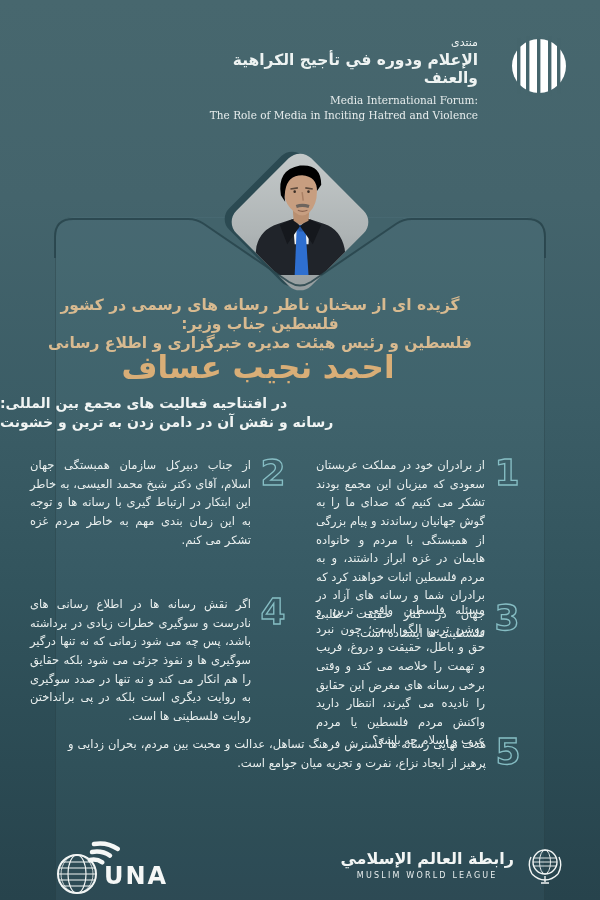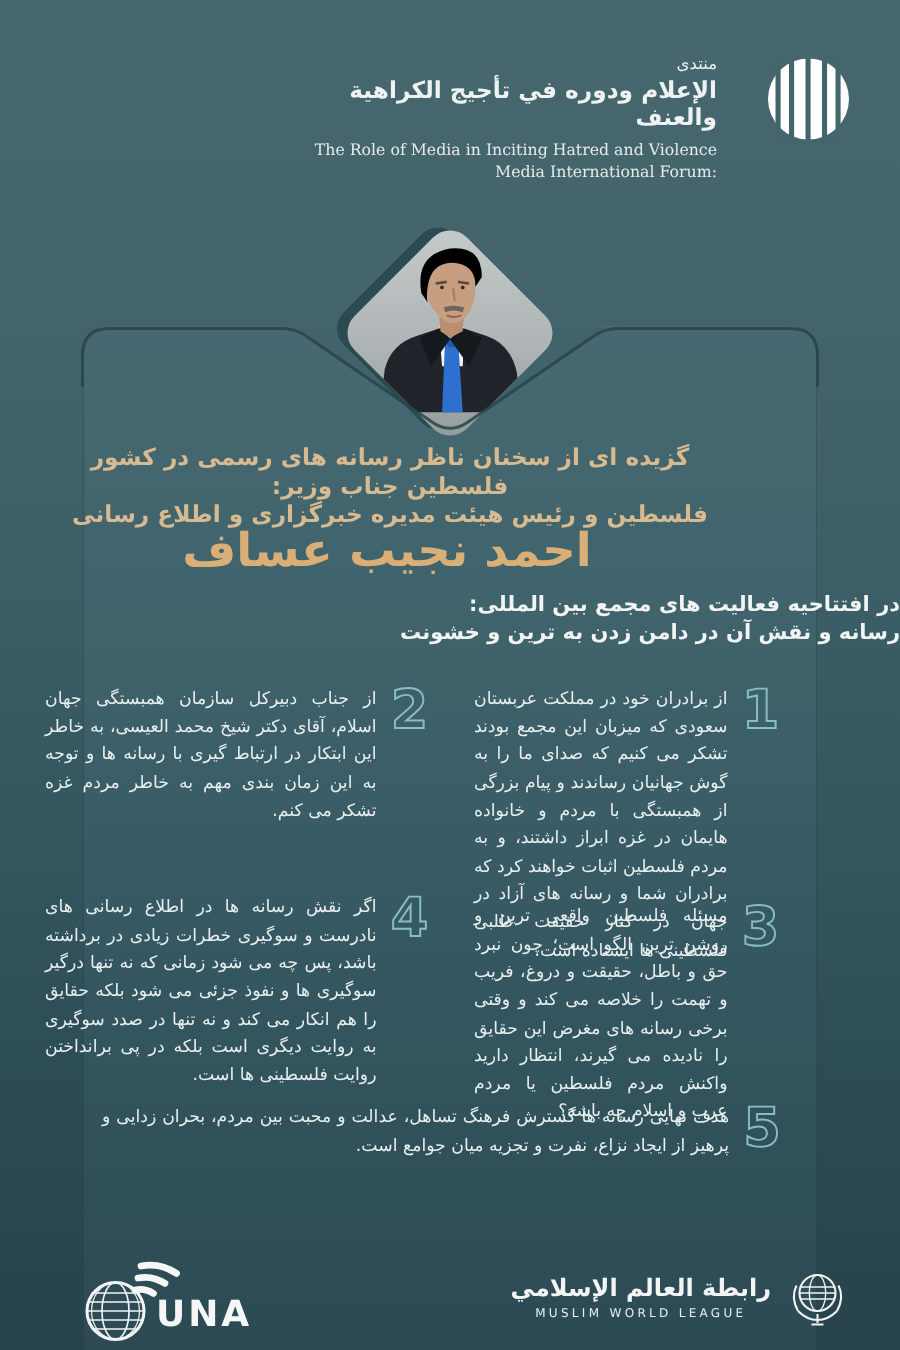--- a/index.html
+++ b/index.html
@@ -24,21 +24,21 @@
   .header .forum-word { font-size:11px; letter-spacing:1px; margin-bottom:2px; }
   .header .title-ar { font-size:15.5px; font-weight:bold; margin-bottom:6px; }
   .header .title-en { direction:ltr; text-align:right; font-family:"DejaVu Serif", serif; font-size:10.5px; line-height:1.45; color:#e6ecec; }
   .brand-logo { position:absolute; top:36px; right:30px; }
 
   
   .intro { position:absolute; top:296px; left:0; width:520px; text-align:center; direction:rtl;
            color:#d8ba90; font-size:15.5px; font-weight:bold; line-height:1.22; letter-spacing:.3px; }
   .name  { position:absolute; top:349px; left:0; width:516px; text-align:center; direction:rtl;
            color:#d9ae77; font-size:31px; font-weight:bold; letter-spacing:1.5px; }
-  .subtitle { position:absolute; top:394px; left:0; width:600px; text-align:right; direction:rtl;
+  .subtitle { position:absolute; top:394px; left:0; width:600px; text-align:left; direction:rtl;
            color:#f0f4f3; font-size:14px; font-weight:bold; line-height:1.35; }
 
   
   .quote { position:absolute; display:flex; direction:rtl; align-items:flex-start; gap:7px; }
   .quote p { direction:rtl; text-align:justify; color:#e9efee; font-size:11.5px; line-height:1.62; font-weight:500; }
   .qnum { flex:0 0 auto; margin-top:-4px; }
   .q1 { left:316px; top:456px; width:206px; }
   .q2 { left:30px;  top:456px; width:258px; }
   .q3 { left:316px; top:601px; width:206px; }
   .q4 { left:30px;  top:595px; width:258px; }
@@ -107,22 +107,22 @@
       </svg>
     </g>
 
     <path d="M55,258 L55,237 Q55,219 73,219 L188,219 Q197,219 204,224 L289,282 Q300,289 311,282 L396,224 Q403,219 412,219 L527,219 Q545,219 545,237 L545,258" fill="none" stroke="#28444b" stroke-width="2" stroke-opacity="0.85"></path>
   </svg>
 
   <div class="header">
     <div class="forum-word">منتدى</div>
     <div class="title-ar">الإعلام ودوره في تأجيج الكراهية والعنف</div>
     <div class="title-en">
+      <div>Media International Forum:</div>
       <div>The Role of Media in Inciting Hatred and Violence</div>
-      <div>Media International Forum:</div>
     </div>
   </div>
 
   <svg class="brand-logo" width="62" height="60" viewBox="0 0 62 60">
     <circle cx="31" cy="30" r="27" fill="#ffffff"></circle>
     <rect x="9" y="2" width="3.4" height="56" fill="#45656c"></rect>
     <rect x="18" y="0" width="3.4" height="60" fill="#45656c"></rect>
     <rect x="29" y="0" width="3.4" height="60" fill="#45656c"></rect>
     <rect x="40" y="0" width="3.4" height="60" fill="#45656c"></rect>
     <rect x="49" y="2" width="3.4" height="56" fill="#45656c"></rect>

